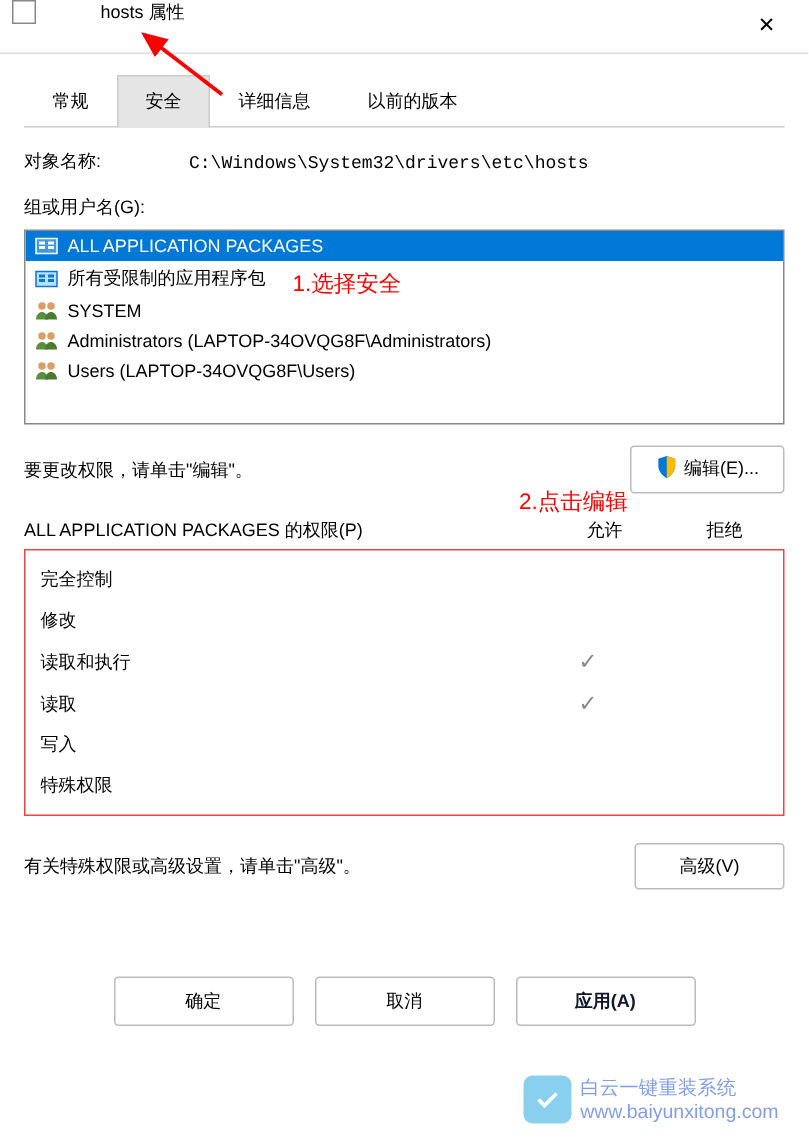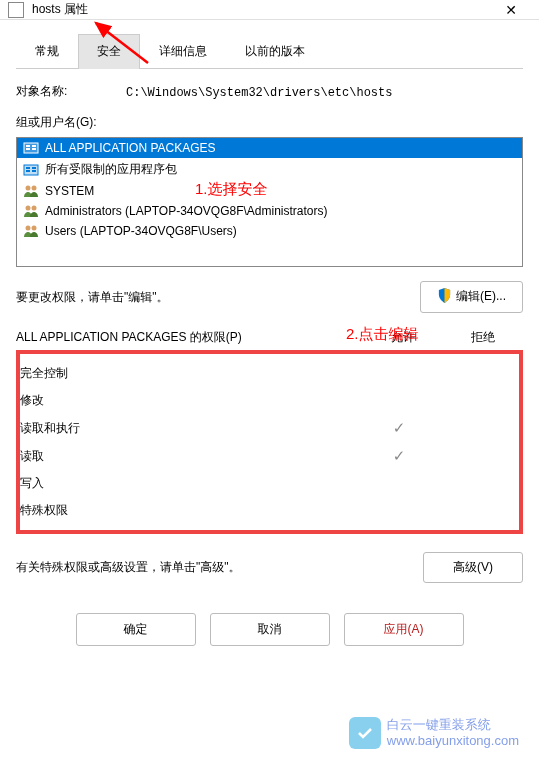--- a/index.html
+++ b/index.html
@@ -1,18 +1,18 @@
 <!DOCTYPE html>
 <html><head>
   <meta charset="utf-8">
   <style>
     * { margin: 0; padding: 0; box-sizing: border-box; }
     body { font-family: "Microsoft YaHei", "Segoe UI", sans-serif; font-size: 12px; background: #fff; width: 539px; height: 765px; position: relative; overflow: hidden; }
     
-    .titlebar { height: 20px; display: flex; align-items: center; padding: 0 8px; border-bottom: 1px solid #e0e0e0; }
+    .titlebar { height: 36px; display: flex; padding: 0 8px; border-bottom: 1px solid #e0e0e0; gap: 35px; }
     .title-icon { width: 16px; height: 16px; border: 1px solid #888; margin-right: 8px; }
     .title-text { flex: 1; font-size: 12px; }
     .close-btn { width: 40px; height: 32px; display: flex; align-items: center; justify-content: center; font-size: 14px; cursor: pointer; }
     
     .content { padding: 14px 16px 0 16px; }
     
     .tabs { display: flex; border-bottom: 1px solid #ccc; margin-bottom: 14px; position: relative; }
     .tab { padding: 8px 18px; cursor: pointer; border: 1px solid transparent; border-bottom: none; position: relative; }
     .tab.active { border-color: #ccc; background: #e5e5e5; margin-bottom: -1px; }
     
@@ -32,30 +32,30 @@
     
     .edit-row { display: flex; align-items: center; margin: 14px 0 16px 0; }
     .edit-text { flex: 1; }
     .btn { background: #fff; border: 1px solid #bbb; padding: 6px 16px; cursor: pointer; border-radius: 3px; min-width: 100px; font-size: 12px; font-family: inherit; }
     .shield { display: inline-block; vertical-align: middle; margin-right: 4px; }
     
     .perm-header { display: flex; margin-bottom: 4px; }
     .perm-name { flex: 1; }
     .perm-col { width: 80px; text-align: center; }
     
-    .perm-box { border: 4px solid #ef4444; padding: 6px 0; }
+    .perm-box { border: 1px solid #ef4444; padding: 6px 10px; }
     .perm-row { display: flex; padding: 5px 0; align-items: center; }
     .perm-label { flex: 1; }
     .perm-check { width: 80px; text-align: center; color: #888; font-size: 15px; }
     
     .advanced-row { display: flex; align-items: center; margin: 18px 0; }
     .advanced-text { flex: 1; }
     
     .bottom-buttons { display: flex; justify-content: center; gap: 14px; margin-top: 10px; padding-top: 12px; }
-    .bottom-buttons .btn { min-width: 120px; padding: 7px 28px; }
+    .bottom-buttons .btn { min-width: 120px; padding: 7px 28px; margin-top: 28px; }
     
     .watermark { position: absolute; bottom: 16px; right: 20px; opacity: 0.55; display: flex; align-items: center; gap: 6px; pointer-events: none; }
     .wm-icon { width: 32px; height: 32px; background: #29abe2; border-radius: 6px; display: flex; align-items: center; justify-content: center; }
     .wm-text { color: #1d4ed8; font-size: 13px; line-height: 1.2; }
   </style>
 </head>
 <body>
 
 <div class="titlebar">
   <span class="title-icon"></span>
@@ -194,21 +194,21 @@
     </div>
 
   <div class="advanced-row">
     <div class="advanced-text">有关特殊权限或高级设置，请单击"高级"。</div>
     <button class="btn">高级(V)</button>
   </div>
 
   <div class="bottom-buttons">
     <button class="btn">确定</button>
     <button class="btn">取消</button>
-    <button class="btn" disabled="" style="color:#b91c1c;">应用(A)</button>
+    <button class="btn" disabled="" style="color:#0f172a;font-weight:bold;">应用(A)</button>
   </div>
 </div>
 
 <div class="watermark">
   <div class="wm-icon">
     <svg width="20" height="20" viewBox="0 0 20 20">
         <path d="M4 10 L8 14 L16 6" stroke="#fff" stroke-width="2.5" fill="none"></path>
       </svg>
   </div>
   <div class="wm-text">

